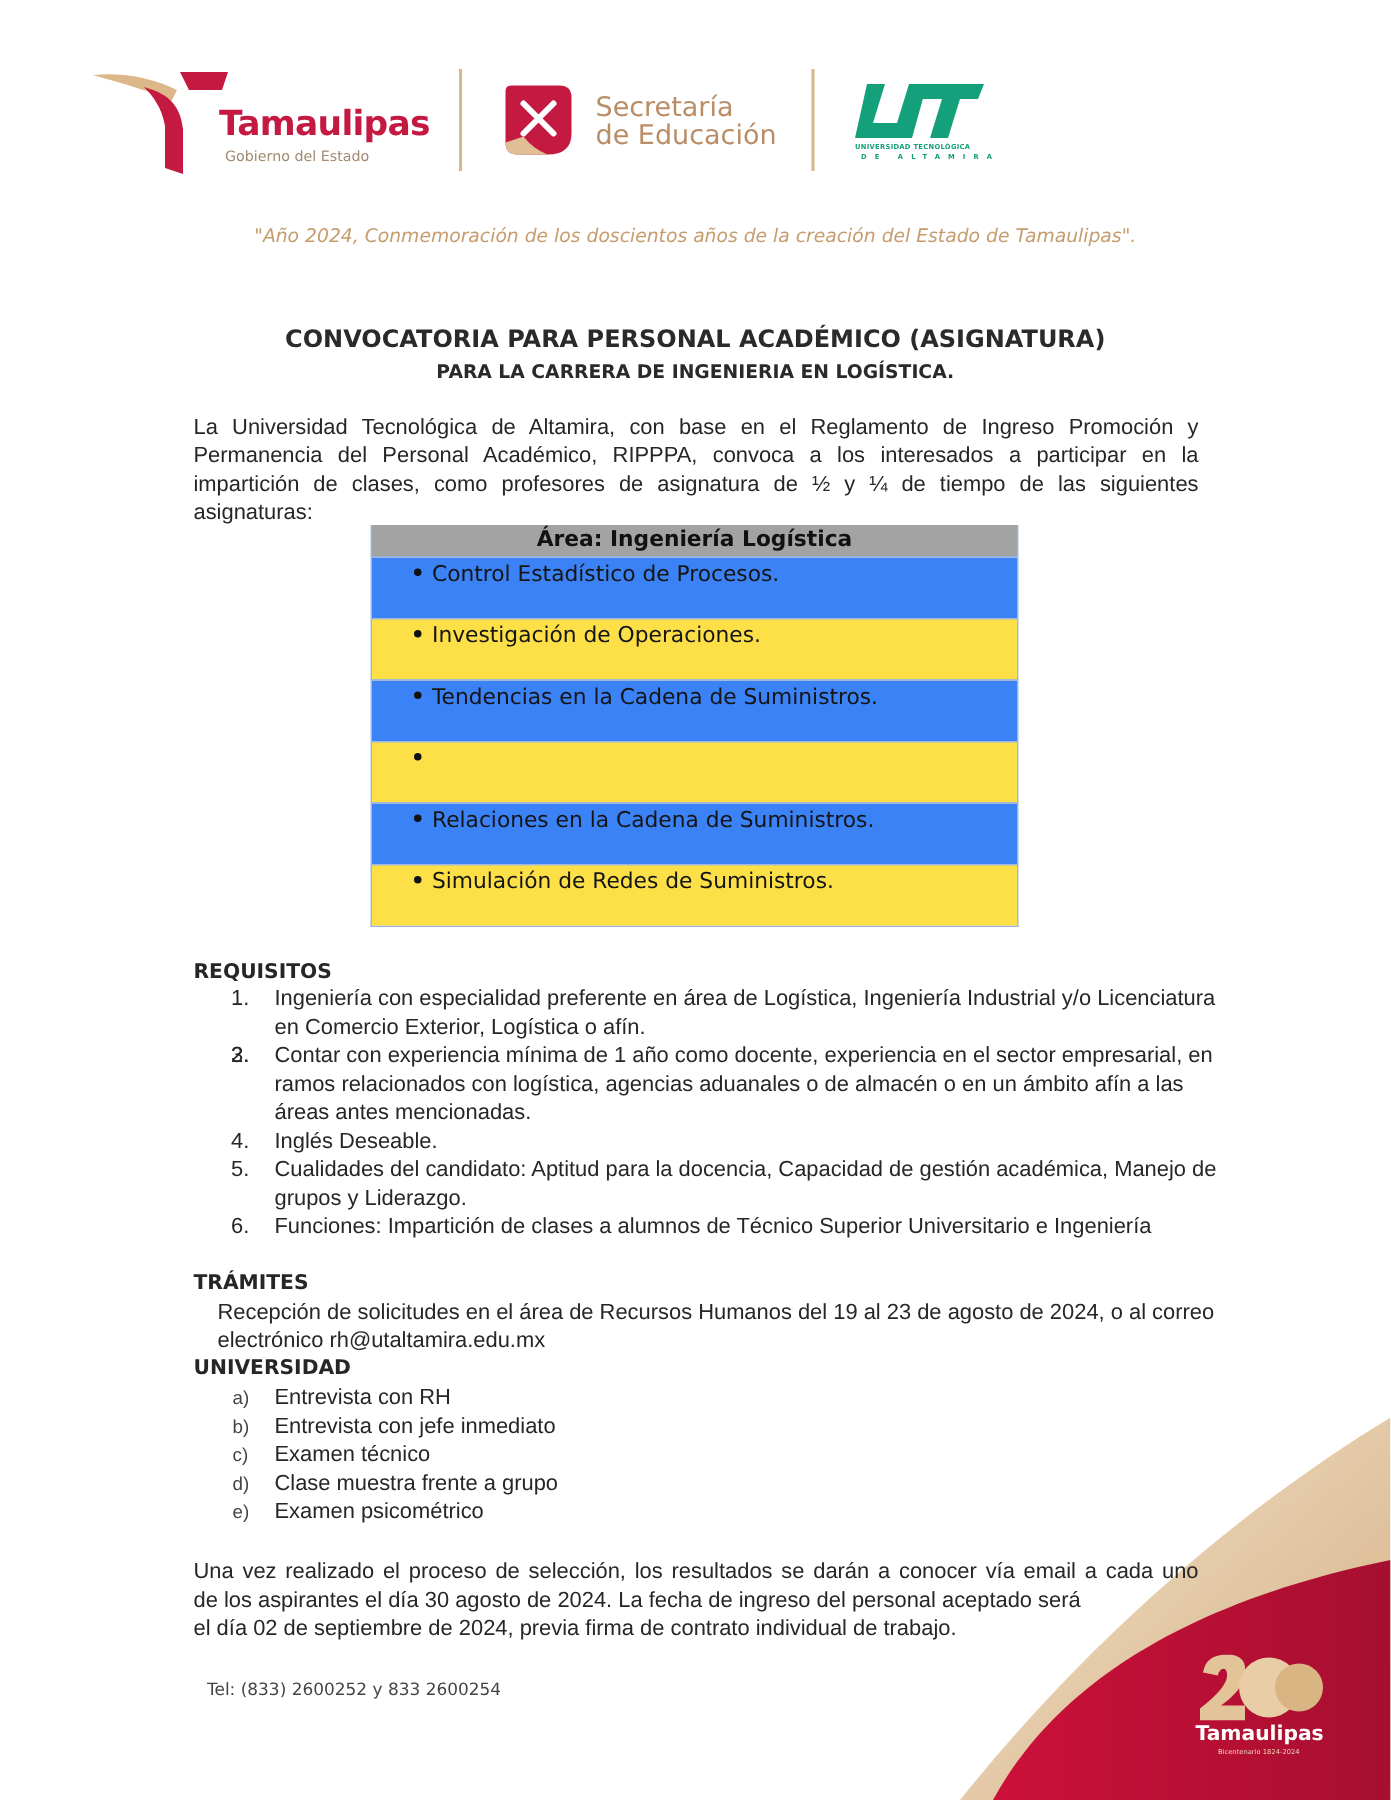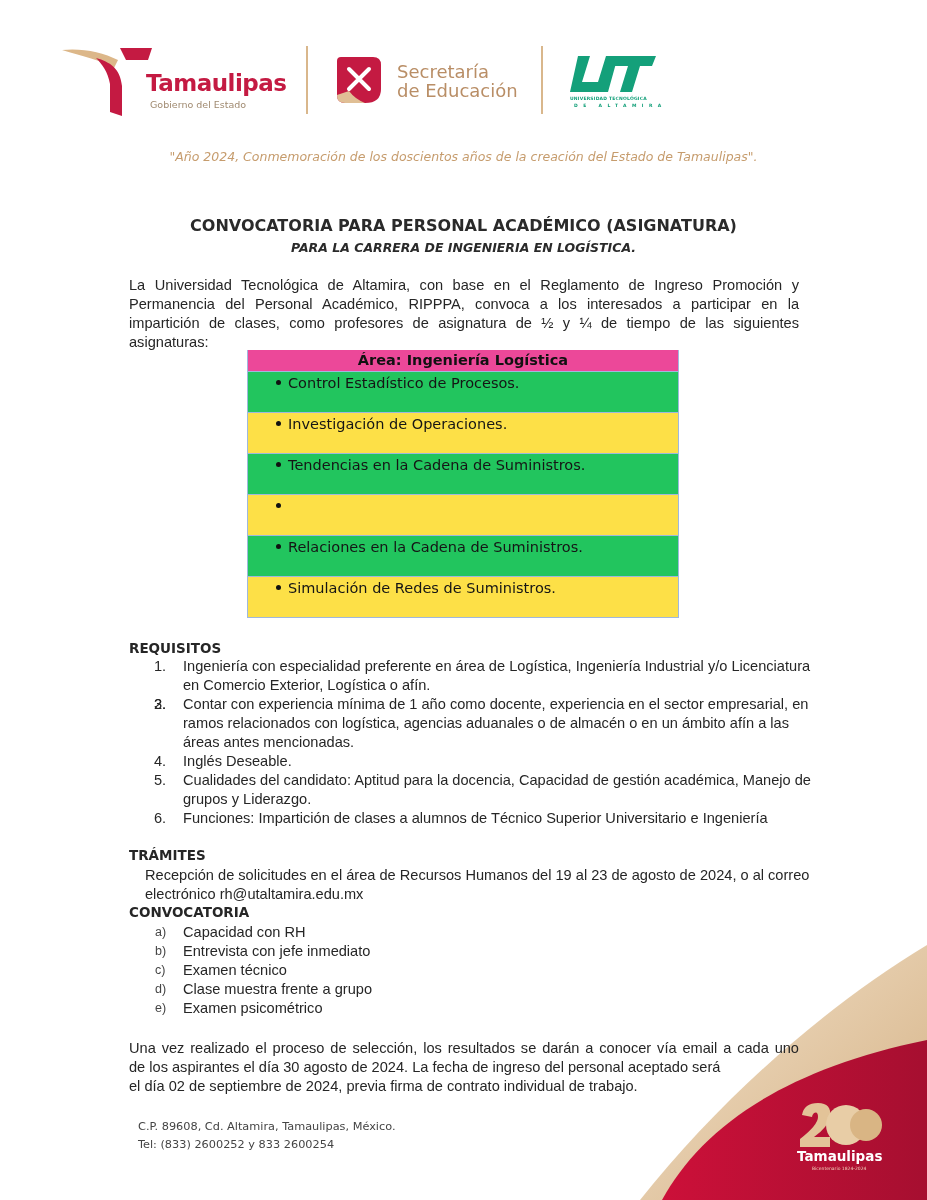--- a/index.html
+++ b/index.html
@@ -20,31 +20,31 @@
   .sec-icon { left: 335px; top: 55px; width: 48px; height: 50px; }
   .sec-name { left: 397px; top: 62px; font-size: 18px; line-height: 19px; color: #b98e66; }
   .ut-logo { left: 568px; top: 56px; width: 88px; height: 40px; }
   .ut-sub1 { left: 570px; top: 96px; font-size: 4.5px; font-weight: bold; color: #14a07a; letter-spacing: 0.2px; }
   .ut-sub2 { left: 574px; top: 103px; font-size: 4.5px; font-weight: bold; color: #14a07a; letter-spacing: 5.4px; }
 
   .motto { left: 0; width: 927px; top: 149px; text-align: center; font-style: italic; font-size: 12.5px; color: #c69c6d; }
 
   
   .title1 { left: 0; width: 927px; top: 216px; text-align: center; font-weight: bold; font-size: 16px; color: #2a2a2a; }
-  .title2 { left: 0; width: 927px; top: 240px; text-align: center; font-weight: bold; font-size: 12.5px; color: #2a2a2a; font-style: italic; }
+  .title2 { left: 0; width: 927px; top: 240px; text-align: center; font-weight: bold; font-size: 12.5px; color: #2a2a2a; }
 
   .body-text { font-family: "Liberation Sans", sans-serif; font-size: 14.6px; line-height: 19px; color: #262626; }
   .intro { left: 129px; top: 276px; width: 670px; text-align: justify; }
 
   
   .subject-table { left: 247px; top: 350px; width: 432px; border: 1.5px solid #9fb8de; border-top: none; box-sizing: border-box; }
-  .subject-table .thead { background: #ec4899; height: 21px; text-align: center; font-weight: bold; font-size: 14.5px; line-height: 21px; color: #111; }
+  .subject-table .thead { background: #a3a3a3; height: 21px; text-align: center; font-weight: bold; font-size: 14.5px; line-height: 21px; color: #111; }
   .subject-table .row { height: 41px; box-sizing: border-box; border-top: 1.5px solid #9fb8de; padding-left: 28px; font-size: 14.5px; line-height: 19px; padding-top: 2px; color: #151515; }
   .subject-table .row:first-of-type { border-top: none; }
-  .subject-table .row.green { background: #22c55e; }
+  .subject-table .row.green { background: #3b82f6; }
   .subject-table .row.white { background: #fde047; }
   .bullet { display: inline-block; width: 5px; height: 5px; border-radius: 50%; background: #111; margin-right: 7px; vertical-align: middle; position: relative; top: -2px; }
 
   
   .sec-h { font-family: "DejaVu Sans", sans-serif; font-weight: bold; font-size: 13.5px; color: #262626; }
   .req-h { left: 129px; top: 640px; }
   .req-list { left: 150px; top: 657px; width: 670px; margin: 0; padding: 0; list-style: none; }
   .req-list li { position: relative; padding-left: 33px; }
   .req-list li .num { position: absolute; left: 4px; top: 0; }
   .tram-h { left: 129px; top: 847px; }
@@ -133,37 +133,36 @@
   <li><span class="num">2.</span></li>
   <li><span class="num">3.</span><span>Contar con experiencia mínima de 1 año como docente, experiencia en el sector empresarial, en ramos relacionados con logística, agencias aduanales o de almacén o en un ámbito afín a las áreas antes mencionadas.</span></li>
   <li><span class="num">4.</span><span>Inglés Deseable.</span></li>
   <li><span class="num">5.</span><span>Cualidades del candidato: Aptitud para la docencia, Capacidad de gestión académica, Manejo de grupos y Liderazgo.</span></li>
   <li><span class="num">6.</span><span>Funciones: Impartición de clases a alumnos de Técnico Superior Universitario e Ingeniería</span></li>
 </ol>
 
 <div class="abs sec-h tram-h">TRÁMITES</div>
 <div class="abs body-text tram-p">Recepción de solicitudes en el área de Recursos Humanos del 19 al 23 de agosto de 2024, o al correo electrónico rh@utaltamira.edu.mx</div>
 
-<div class="abs sec-h eval-h">CONVOCATORIA</div>
+<div class="abs sec-h eval-h">UNIVERSIDAD</div>
 <ul class="abs body-text eval-list">
-  <li><span class="let">a)</span><span>Capacidad con RH</span></li>
+  <li><span class="let">a)</span><span>Entrevista con RH</span></li>
   <li><span class="let">b)</span><span>Entrevista con jefe inmediato</span></li>
   <li><span class="let">c)</span><span>Examen técnico</span></li>
   <li><span class="let">d)</span><span>Clase muestra frente a grupo</span></li>
   <li><span class="let">e)</span><span>Examen psicométrico</span></li>
 </ul>
 
 <div class="abs body-text closing">
   <span class="j">Una vez realizado el proceso de selección, los resultados se darán a conocer vía email a cada uno</span>
   <span>de los aspirantes el día 30 agosto de 2024. La fecha de ingreso del personal aceptado será</span>
   <span>el día 02 de septiembre de 2024, previa firma de contrato individual de trabajo.</span>
 </div>
 
 <div class="abs addr">
-  <div>C.P. 89608, Cd. Altamira, Tamaulipas, México.</div>
   <div>Tel: (833) 2600252 y 833 2600254</div>
 </div>
 
 <svg class="abs bicent-num" viewBox="0 0 82 44">
   <path d="M2 12 Q 4 0 18 0 Q 32 0 30 14 Q 28 24 14 34 L 30 34 L 30 44 L 0 44 L 0 36 Q 18 22 18 14 Q 18 8 14 10 Q 12 12 12 14 Z" fill="#e3c398"></path>
   <circle cx="46" cy="22" r="20" fill="#e8cda6"></circle>
   <circle cx="66" cy="22" r="16" fill="#d9b584"></circle>
 </svg>
 <div class="abs bicent-name">Tamaulipas</div>
 <div class="abs bicent-sub">Bicentenario 1824-2024</div>

